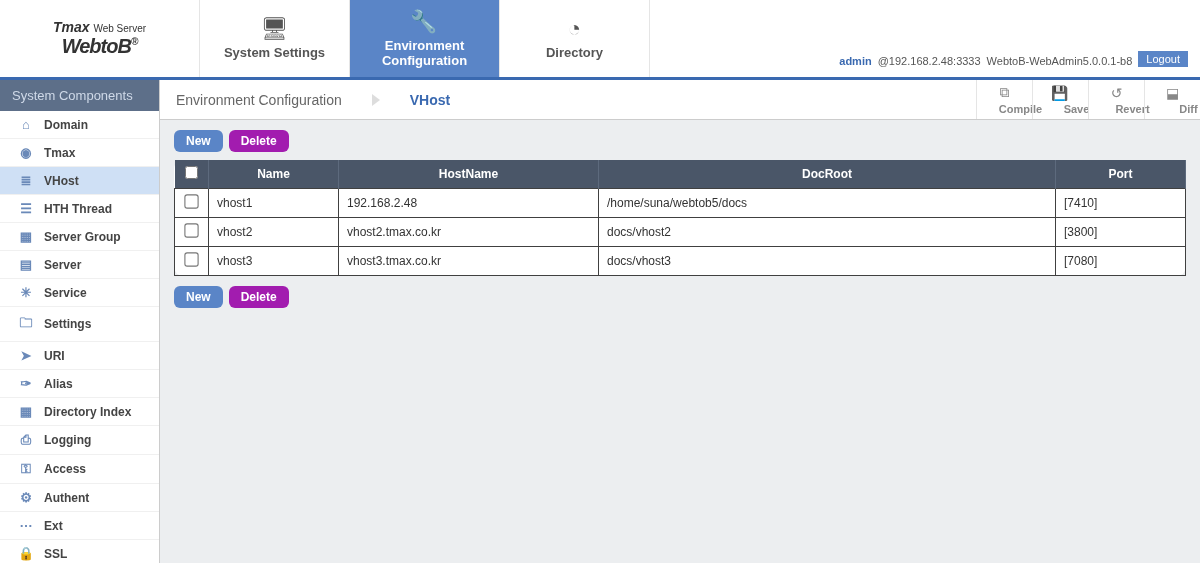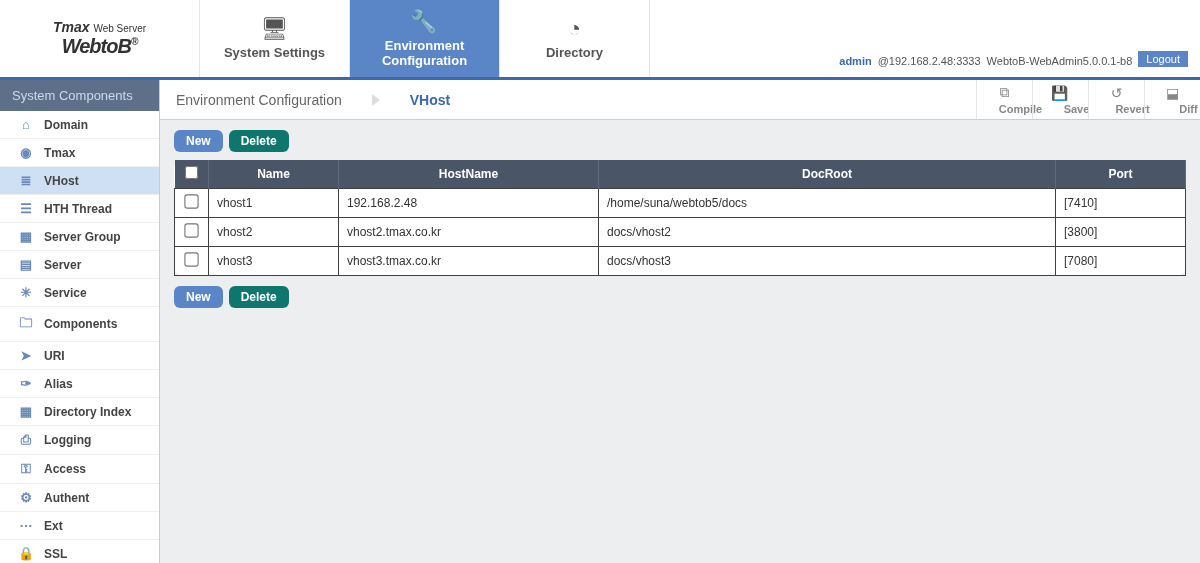--- a/index.html
+++ b/index.html
@@ -42,21 +42,21 @@
   .breadcrumb .bc2 { color: #3a69b0; font-weight: bold; }
   .toolbar-spacer { flex: 1; }
   .tool-btn { width: 56px; border-left: 1px solid #e5e5e5; display: flex; flex-direction: column; align-items: center; justify-content: center; color: #888; cursor: pointer; font-size: 11px; }
   .tool-btn .ticon { font-size: 14px; margin-bottom: 2px; }
   .tool-btn .tlabel { font-weight: bold; margin-left: 32px; }
 
   .content { padding: 10px 14px; }
   .btn-row { display: flex; gap: 6px; margin-bottom: 8px; }
   .btn { border: none; padding: 4px 12px; color: #fff; font-size: 12px; font-weight: bold; cursor: pointer; border-radius: 6px; }
   .btn-new { background: #5a85c7; }
-  .btn-del { background: #0f766e; }
+  .btn-del { background: #a21caf; }
 
   table.data { width: 100%; border-collapse: collapse; background: #fff; margin-bottom: 10px; border-radius: 9px; }
   table.data th { background: #4a5668; color: #fff; font-weight: bold; font-size: 12px; padding: 6px 8px; text-align: center; border-right: 1px solid #5d6a7d; }
   table.data td { padding: 6px 8px; border: 1px solid #404040; font-size: 12px; color: #333; }
   table.data th.chk, table.data td.chk { width: 34px; text-align: center; }
   table.data td.chk input { transform: scale(1.1); }
   .col-name { width: 130px; }
   .col-host { width: 260px; }
   .col-port { width: 130px; }
 </style>
@@ -125,21 +125,21 @@
         <li class="side-item">
           <span class="side-icon">▤</span>
           <span>Server</span>
         </li>
         <li class="side-item">
           <span class="side-icon">✳</span>
           <span>Service</span>
         </li>
         <li class="side-item">
           <span class="side-icon">🗀</span>
-          <span>Components</span>
+          <span>Settings</span>
         </li>
         <li class="side-item">
           <span class="side-icon">➤</span>
           <span>URI</span>
         </li>
         <li class="side-item">
           <span class="side-icon">✑</span>
           <span>Alias</span>
         </li>
         <li class="side-item">

